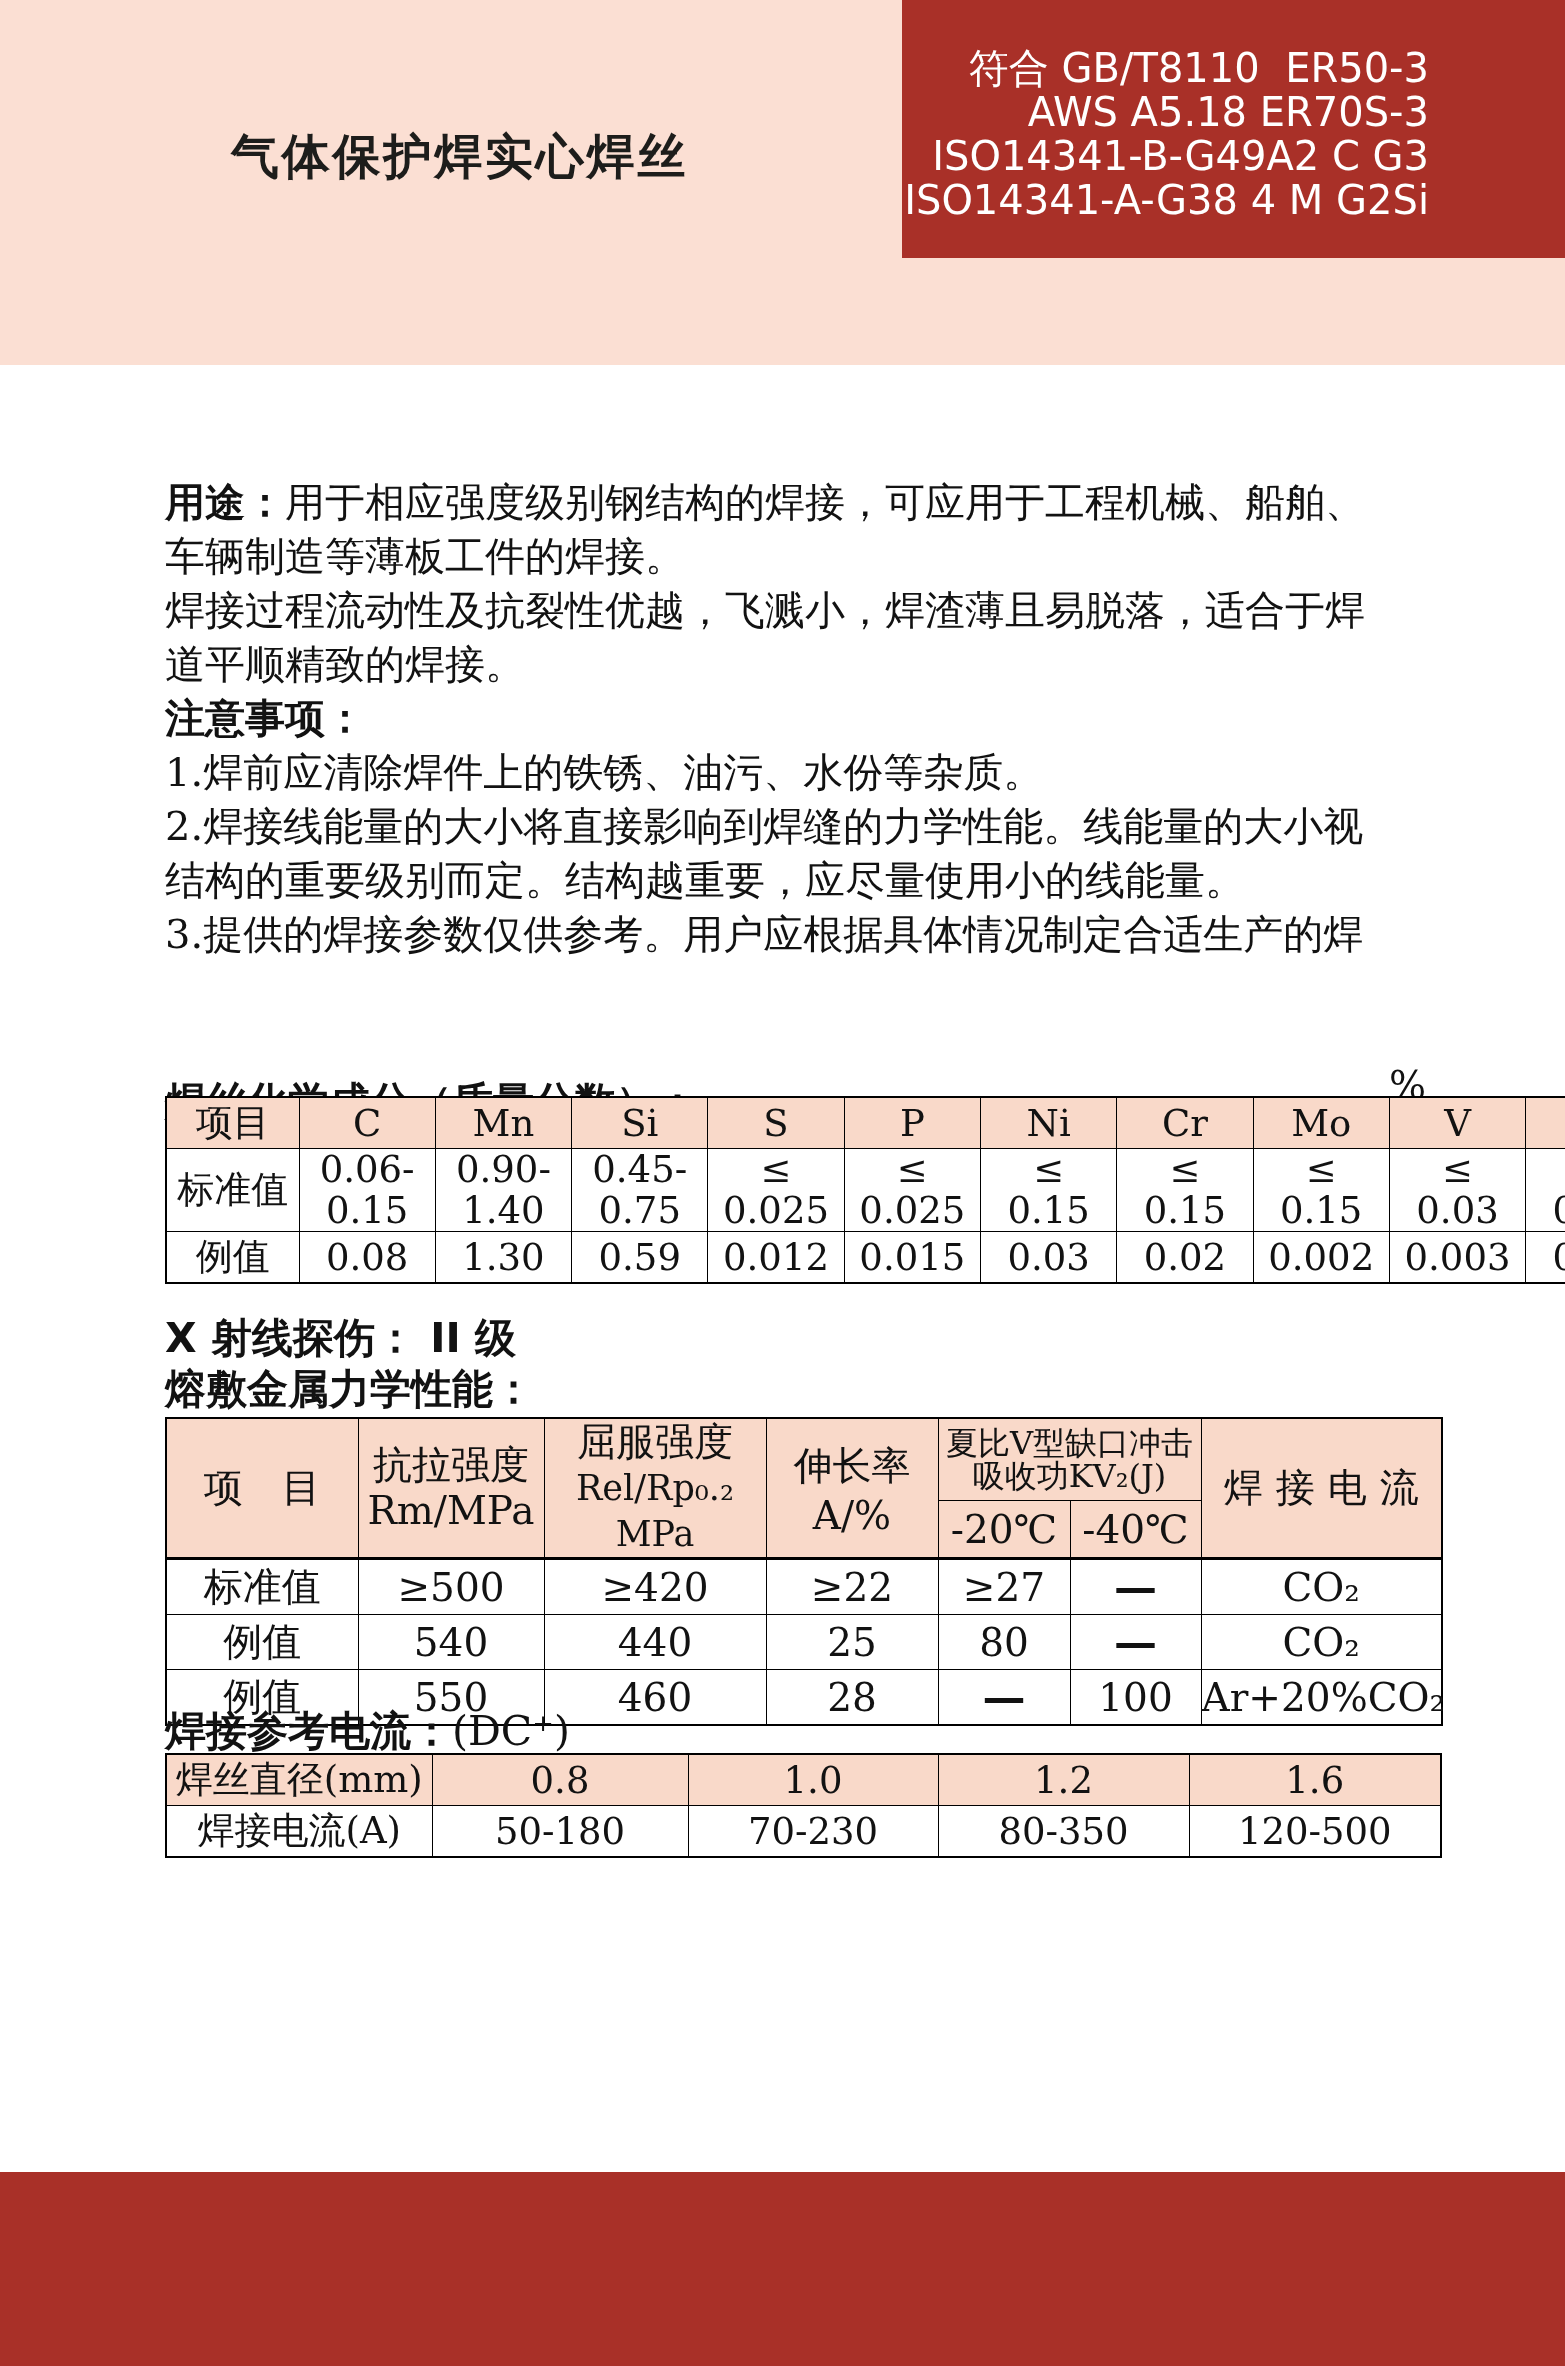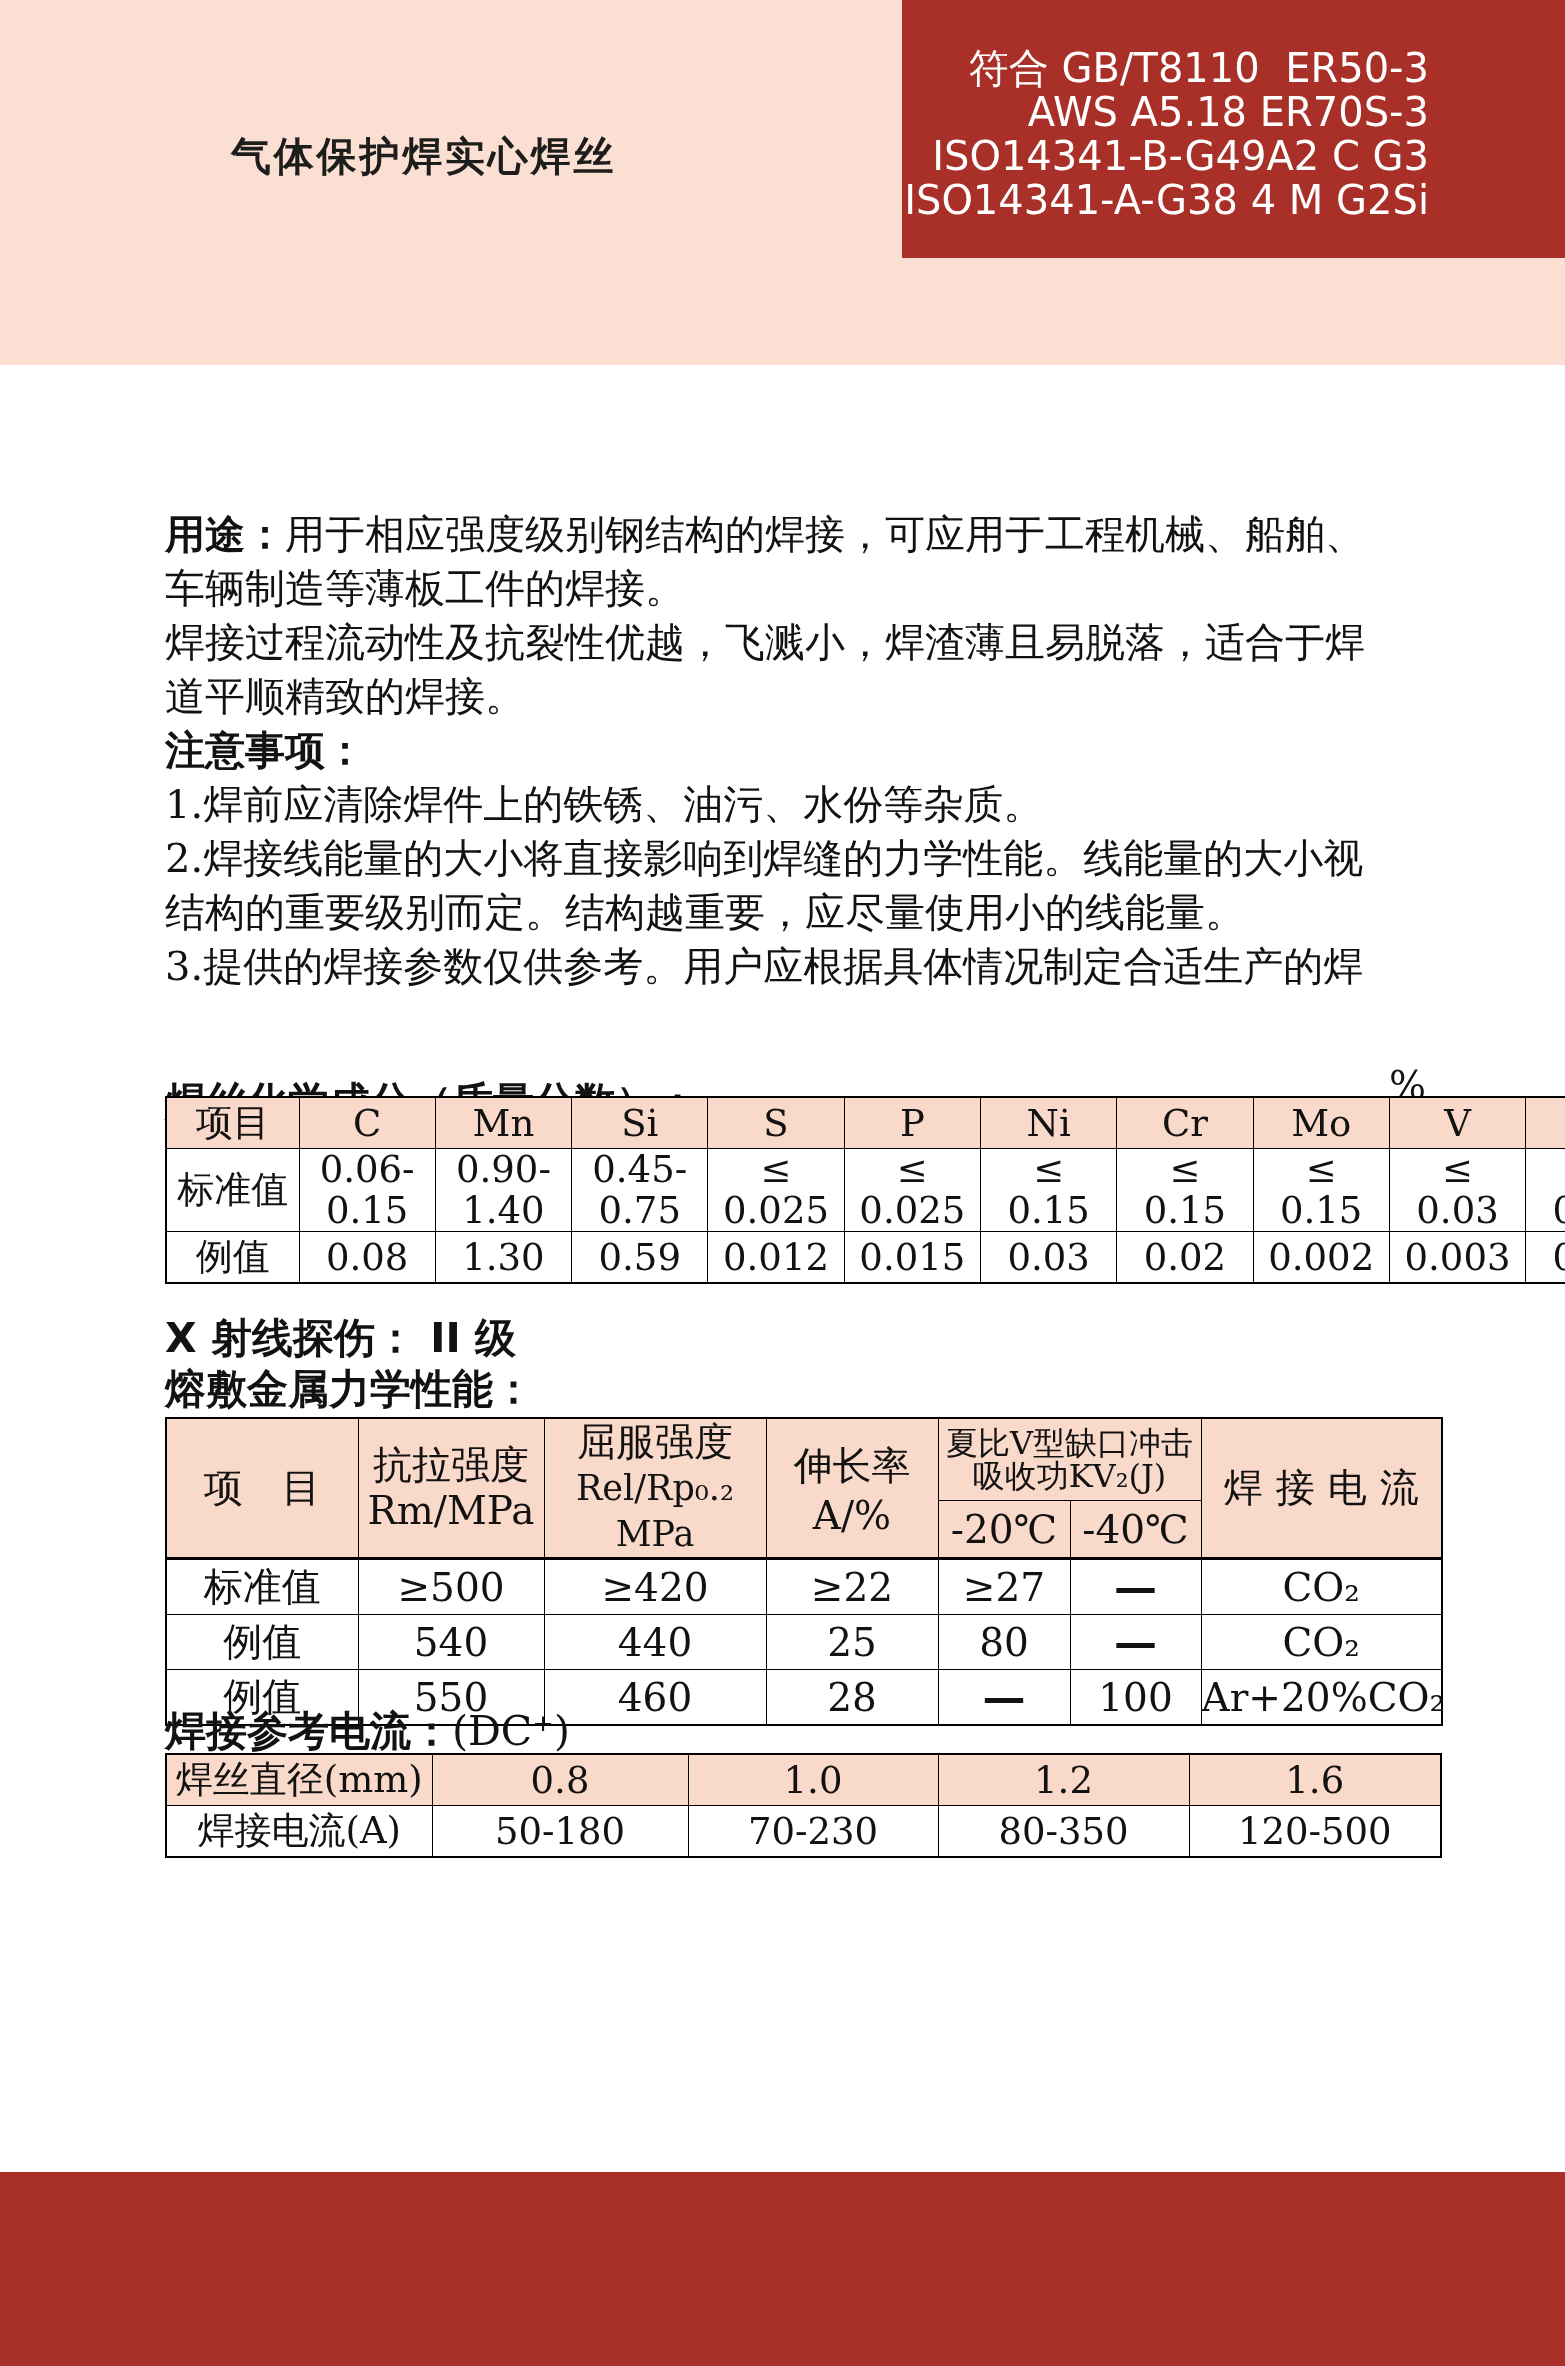--- a/index.html
+++ b/index.html
@@ -8,26 +8,26 @@
     --red:#a93028;
     --pink:#fbdfd3;
     --tpink:#f9d9c9;
     --ink:#121212;
   }
   html,body{margin:0;padding:0;background:#fff;}
   .page{position:relative;width:1566px;height:2366px;background:#ffffff;overflow:hidden;font-family:var(--serif);color:var(--ink);}
 
   
   .band{position:absolute;left:0;top:0;width:1566px;height:365px;background:var(--pink);}
-  .title{position:absolute;left:231px;top:130px;margin:0;font-family:var(--sans);font-weight:700;font-size:40px;line-height:52px;letter-spacing:2.8px;color:#1d1d1b;}
+  .title{position:absolute;left:231px;top:130px;margin:0;font-family:var(--sans);font-weight:700;font-size:48px;line-height:52px;letter-spacing:2.8px;color:#1d1d1b;}
   .stdbox{position:absolute;left:902px;top:0;width:664px;height:258px;background:var(--red);box-sizing:border-box;padding:46px 137px 0 0;text-align:right;}
   .std-line{color:#ffffff;font-family:var(--sans);font-size:40px;line-height:44px;white-space:pre;}
 
   
-  .body-text{position:absolute;left:165px;top:475px;width:1294px;margin-top:32px;}
+  .body-text{position:absolute;left:165px;top:475px;width:1294px;}
   .bline{font-size:40px;line-height:54px;white-space:pre;}
   .bline .bh{font-family:var(--sans);font-weight:700;}
 
   
   .chem-head{position:absolute;left:165px;top:1079px;font-family:var(--sans);font-weight:700;font-size:41px;line-height:46px;}
   .chem-unit{position:absolute;left:1389px;top:1063px;font-size:39px;line-height:46px;}
 
   table{border-collapse:collapse;table-layout:fixed;}
   th,td{border:1.9px solid #000;text-align:center;vertical-align:middle;padding:0;font-weight:400;color:var(--ink);}
 

